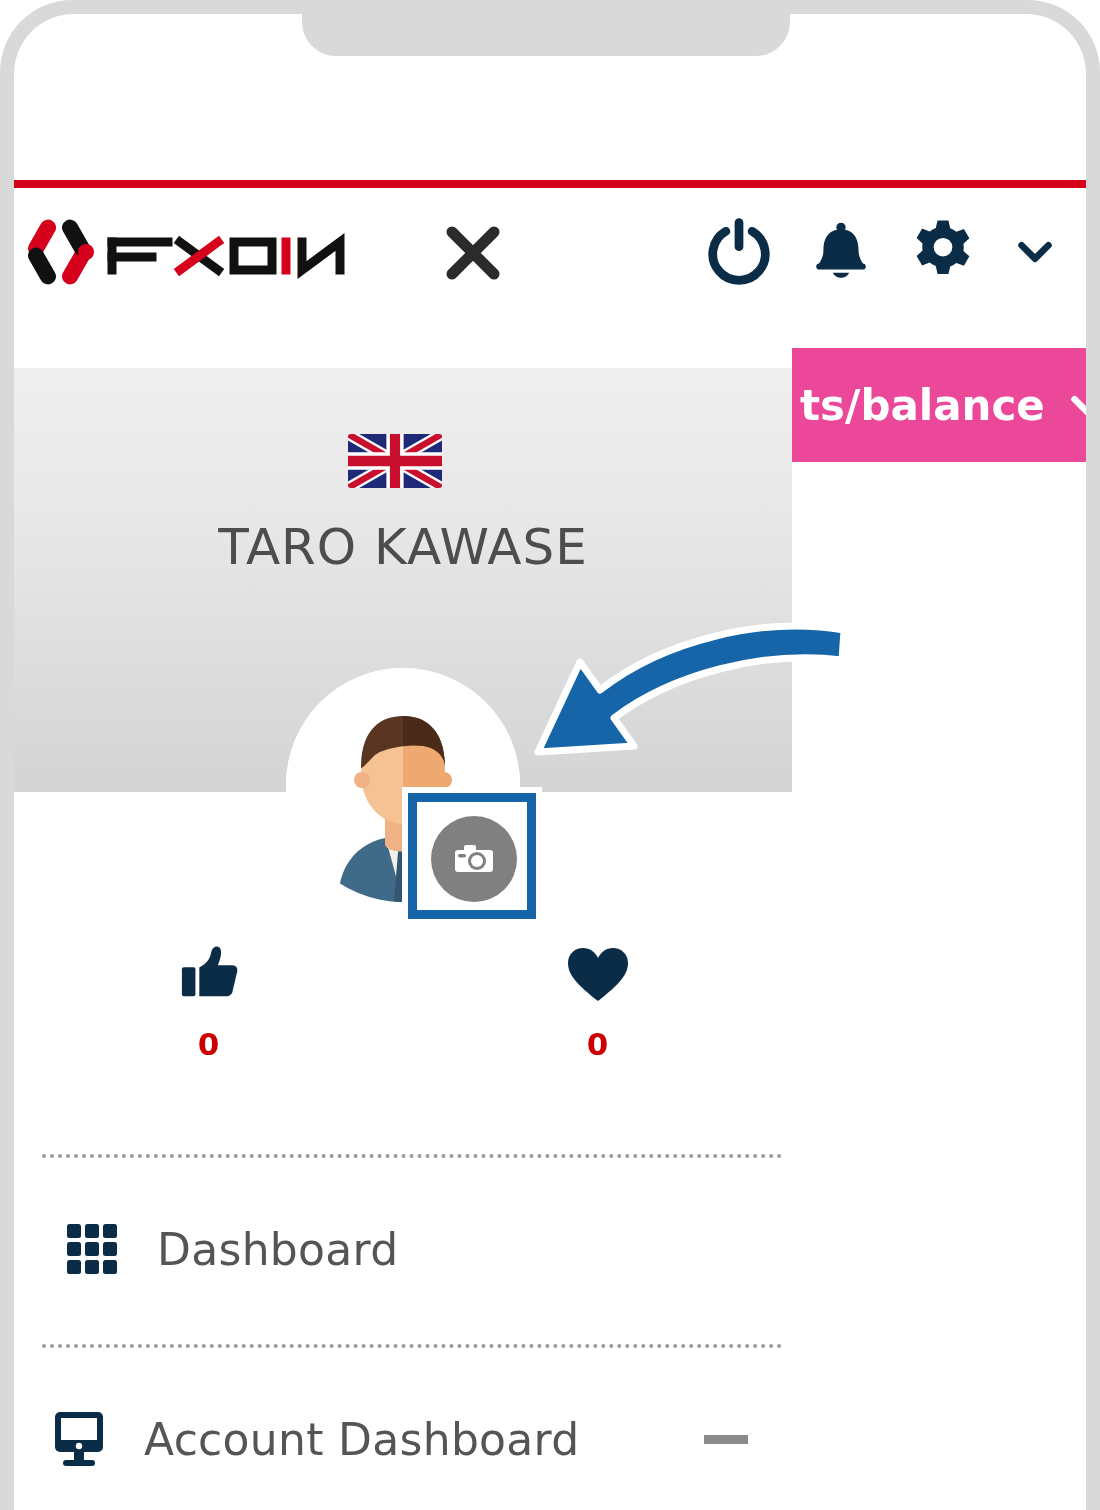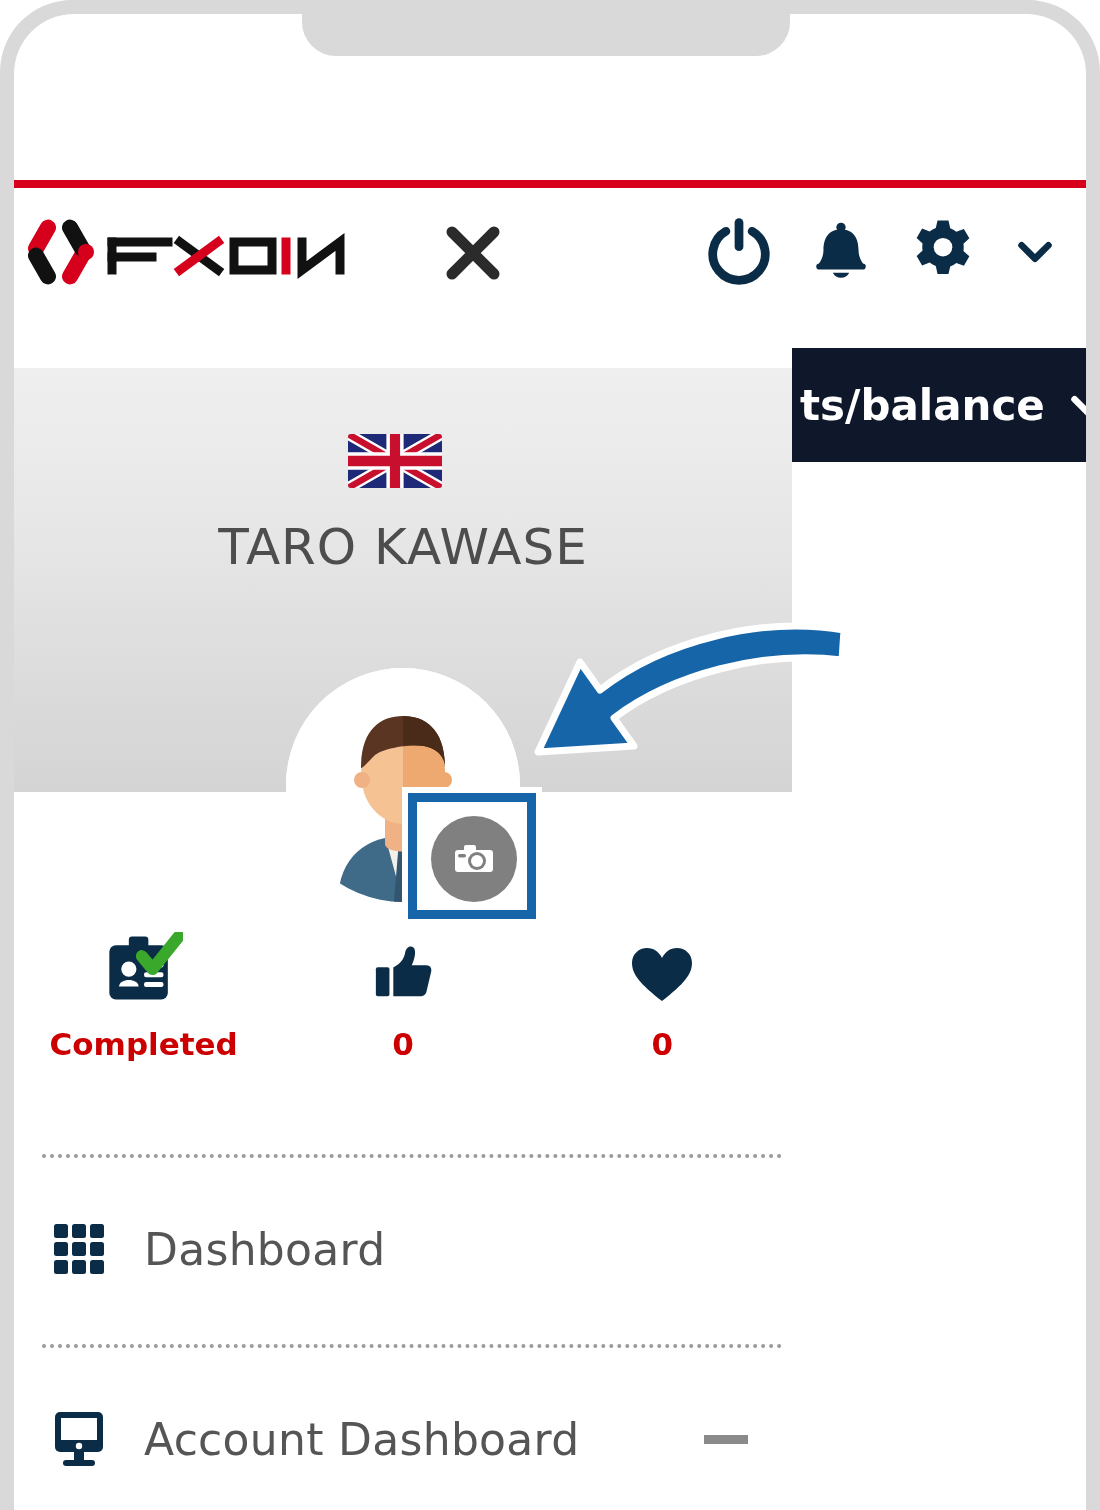--- a/index.html
+++ b/index.html
@@ -89,31 +89,31 @@
   .divider{
     position:absolute; left:28px; width:740px; height:0;
     border-top:4px dotted #9a9a9a;
   }
   #divider-1{ top:786px; }
   #divider-2{ top:976px; }
   .menu-item{
     position:absolute; left:0; width:778px; height:190px;
     display:flex; align-items:center;
   }
-  #menu-dashboard{ top:786px; }
+  #menu-dashboard{ top:786px;padding-left:13px; }
   #menu-account{ top:976px; }
   .menu-icon{ width:130px; display:flex; justify-content:center; }
   .menu-label{ font-size:44px; color:#555555; font-weight:400; letter-spacing:0.3px;
                font-family:"DejaVu Sans","Liberation Sans",sans-serif; }
   .menu-toggle{ position:absolute; right:44px; width:44px; height:9px; background:#8a8a8a; }
 
   
   #balance-bar{
     position:absolute; left:778px; top:334px; width:294px; height:114px;
-    background:#0f172a; display:flex; align-items:center;
+    background:#ec4899; display:flex; align-items:center;
     z-index:10;
   }
   #balance-label{
     color:#ffffff; font-size:42px; font-weight:700; white-space:nowrap;
     margin-left:8px; font-family:"DejaVu Sans","Liberation Sans",sans-serif;
   }
   #balance-caret{ margin-left:20px; display:flex; }
 
   
   #annotation-arrow{
@@ -250,35 +250,20 @@
           <rect x="5" y="15" width="38" height="22" rx="3" fill="#ffffff"></rect>
           <rect x="14" y="10" width="12" height="7" rx="2" fill="#ffffff"></rect>
           <circle cx="27" cy="26" r="9" fill="#808080"></circle>
           <circle cx="27" cy="26" r="6" fill="#ffffff"></circle>
           <rect x="8" y="19" width="8" height="3.4" rx="1.7" fill="#808080"></rect>
         </svg>
       </div>
 
       <div id="stats-row">
 
-        <div class="stat">
-          <span class="stat-icon">
-            <svg viewBox="0 0 72 66" width="78" height="72" aria-hidden="true">
-              <rect x="4" y="12" width="54" height="50" rx="6" fill="#0b2c47"></rect>
-              <rect x="22" y="4" width="18" height="12" rx="3" fill="#0b2c47"></rect>
-              <circle cx="22" cy="34" r="7" fill="#ffffff"></circle>
-              <path d="M13 50 C13 42 31 42 31 50 Z" fill="#ffffff"></path>
-              <rect x="36" y="28" width="18" height="4.5" rx="2" fill="#ffffff"></rect>
-              <rect x="36" y="37" width="18" height="4.5" rx="2" fill="#ffffff"></rect>
-              <rect x="36" y="46" width="18" height="4.5" rx="2" fill="#ffffff"></rect>
-              <path d="M34 22 L44 34 L68 4" fill="none" stroke="#3aa92b" stroke-width="11" stroke-linecap="round" stroke-linejoin="round"></path>
-            </svg>
-          </span>
-          <span class="stat-label">Completed</span>
-        </div>
 
         <div class="stat">
           <span class="stat-icon">
             <svg viewBox="0 0 64 64" width="62" height="62" aria-hidden="true">
               <rect x="4" y="26" width="14" height="30" rx="2" fill="#0b2c47"></rect>
               <path d="M22 56 V26 C22 26 32 22 34 12 C35 5 40 3 43 6 C46 9 44 18 41 24 H56 C60 24 62 27 61 31 L56 52 C55 55 52 56 49 56 Z" fill="#0b2c47"></path>
             </svg>
           </span>
           <span class="stat-label">0</span>
         </div>

